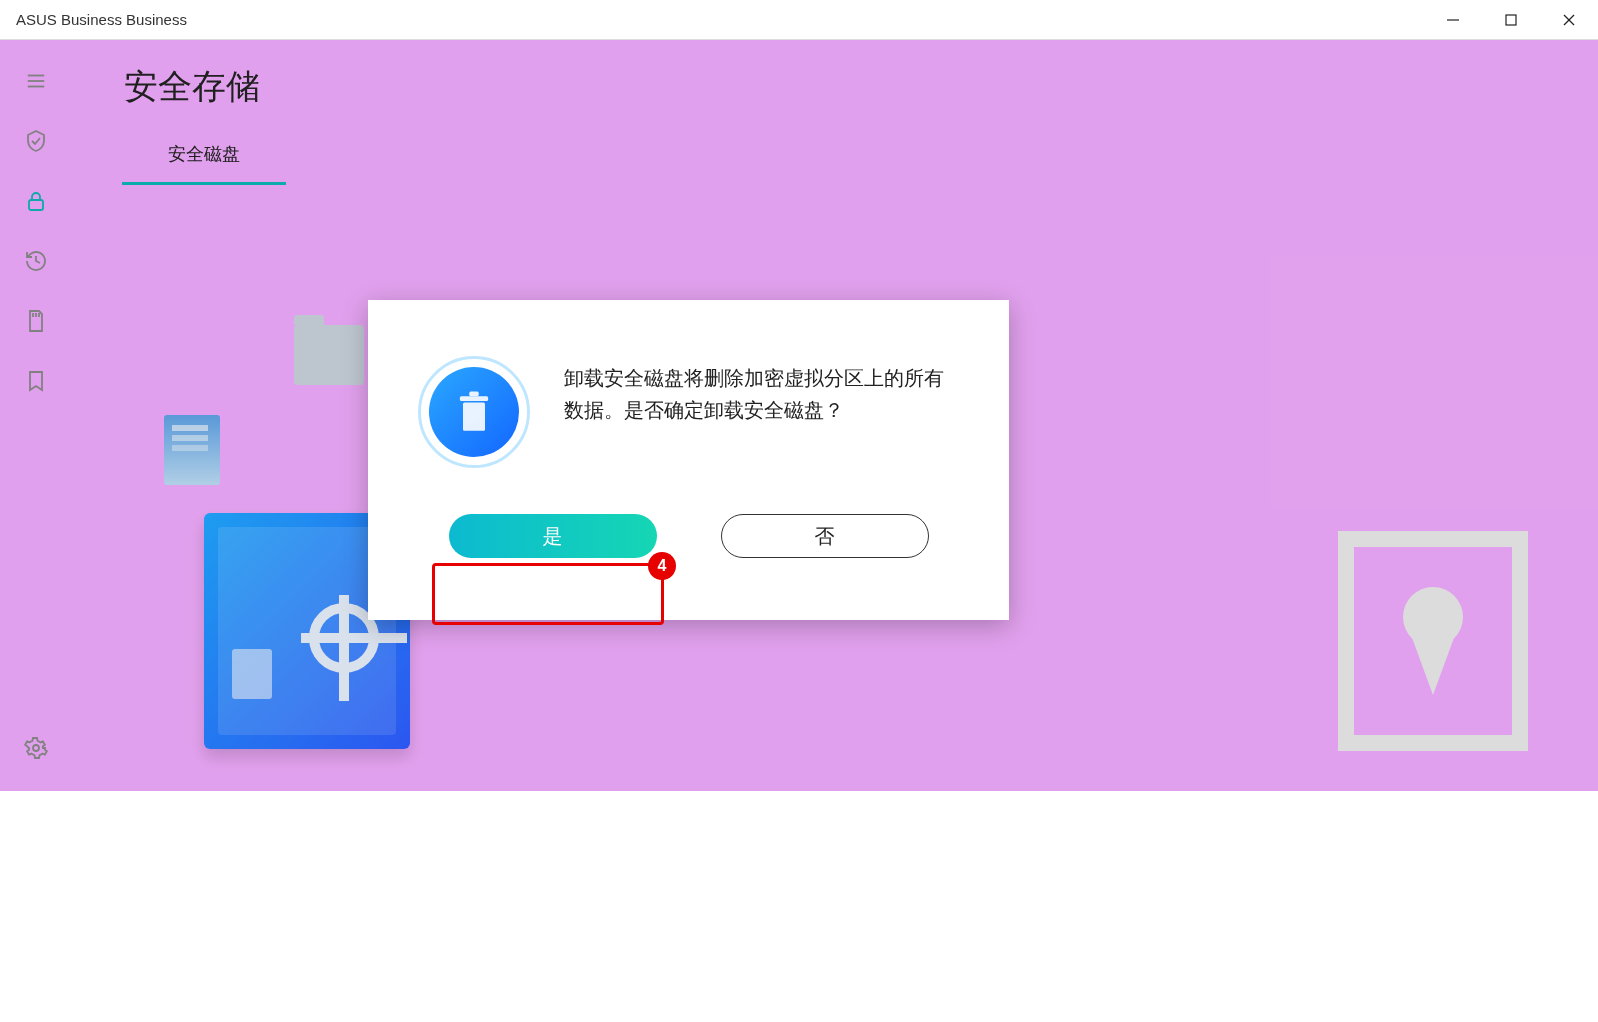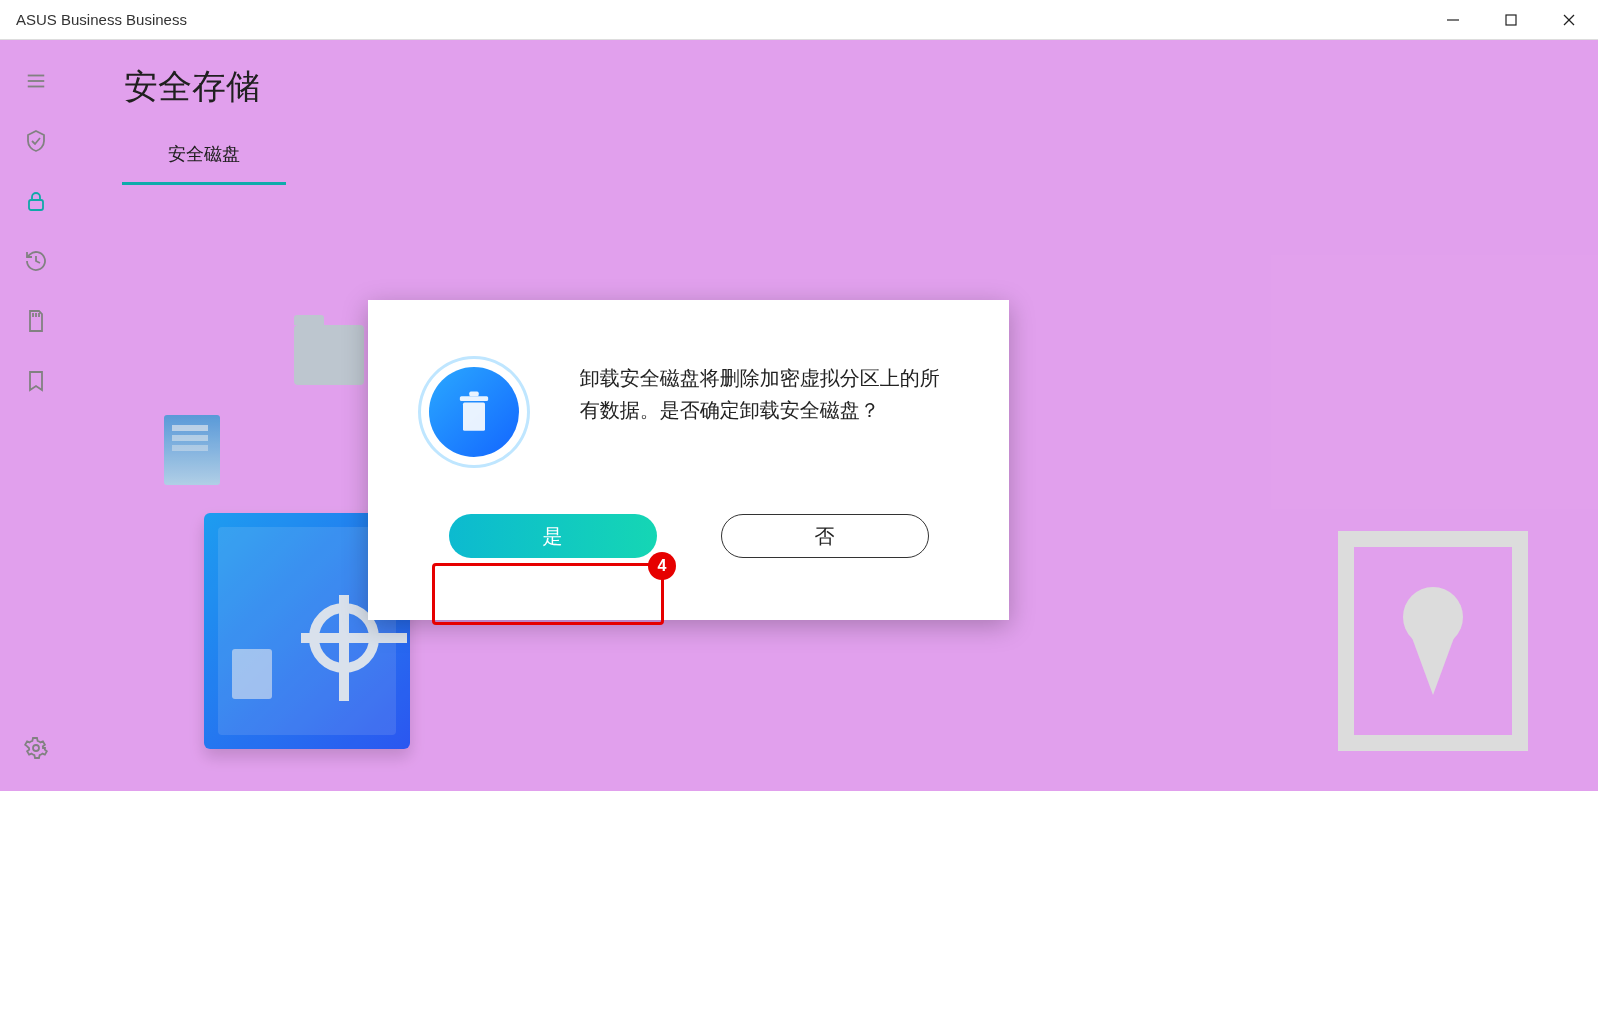--- a/index.html
+++ b/index.html
@@ -52,21 +52,21 @@
 .uninstall-btn { position:absolute; right:95px; top:548px; width:235px; height:50px; border-radius:30px; background:linear-gradient(90deg,#0eb8c9,#14d1b2); color:#fff; display:flex; align-items:center; justify-content:center; font-size:20px; box-shadow:0 2px 6px rgba(0,0,0,0.15);}
 
 
 .watermark { position:absolute; right:70px; bottom:40px; width:190px; height:220px; border:16px solid #eaeaea;}
 .watermark .kh { position:absolute; left:50%; top:40px; transform:translateX(-50%); width:60px; height:60px; border-radius:50%; background:#eaeaea;}
 .watermark .kh::after{content:"";position:absolute;left:50%;top:48px;transform:translateX(-50%);width:0;height:0;border-left:22px solid transparent;border-right:22px solid transparent;border-top:60px solid #eaeaea;}
 
 
 .overlay { position:absolute; inset:0; background:rgba(0,0,0,0.06); display:flex; align-items:flex-start; justify-content:center;}
 .dialog { position:absolute; left:368px; top:260px; width:641px; height:320px; background:#fff; box-shadow:0 6px 24px rgba(0,0,0,0.25); padding:56px 50px 40px 50px;}
-.dialog-body { display:flex; align-items:flex-start; gap:50px;}
+.dialog-body { display:flex; align-items:flex-start; gap:34px;}
 .trash-ring { width:112px; height:112px; border-radius:50%; border:3px solid #bfe6ff; display:flex; align-items:center; justify-content:center;}
 .trash-inner { width:90px; height:90px; border-radius:50%; background:linear-gradient(135deg,#2aa8ff,#1366ff); display:flex; align-items:center; justify-content:center;}
 .trash-inner svg { fill:#fff; opacity:0.9;}
 .dialog-text { font-size:20px; color:#222; line-height:1.6; padding-top:6px; width:380px;}
 .dialog-actions { display:flex; gap:64px; margin-top:46px; justify-content:center;}
 .dlg-btn { width:208px; height:44px; border-radius:30px; display:flex; align-items:center; justify-content:center; font-size:20px;}
 .dlg-yes { background:linear-gradient(90deg,#0cbad0,#15d6b4); color:#fff;}
 .dlg-no { border:1.5px solid #333; color:#222; background:#fff;}
 
 

